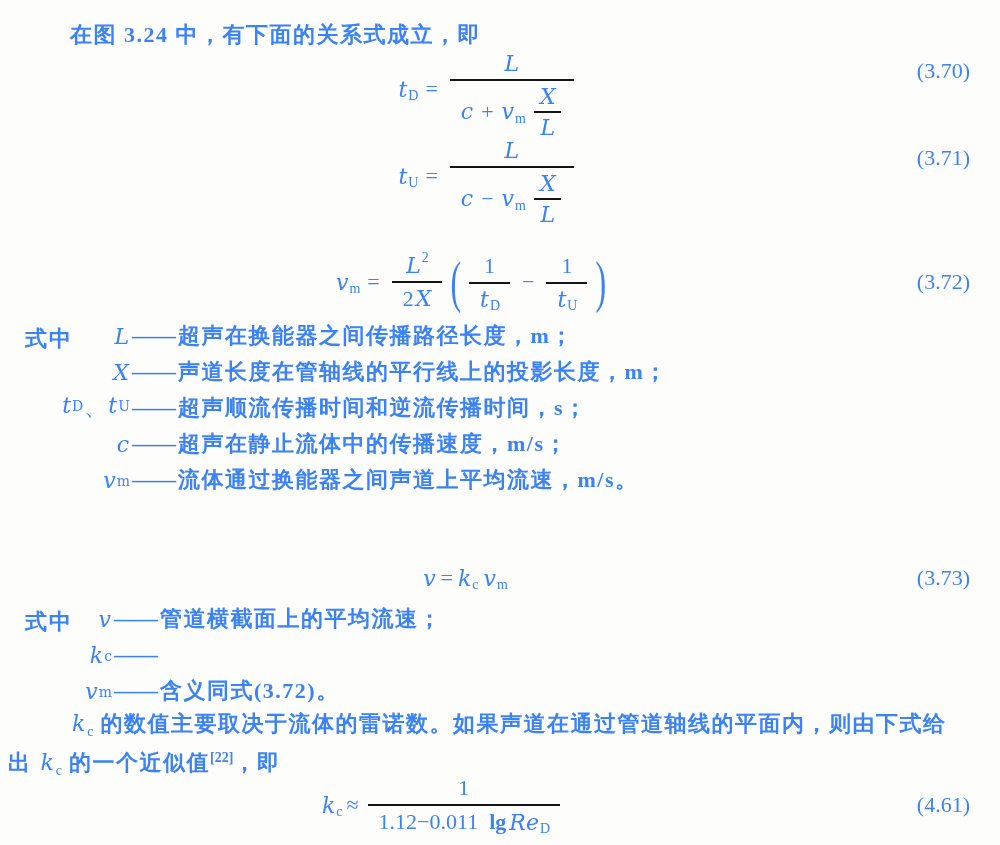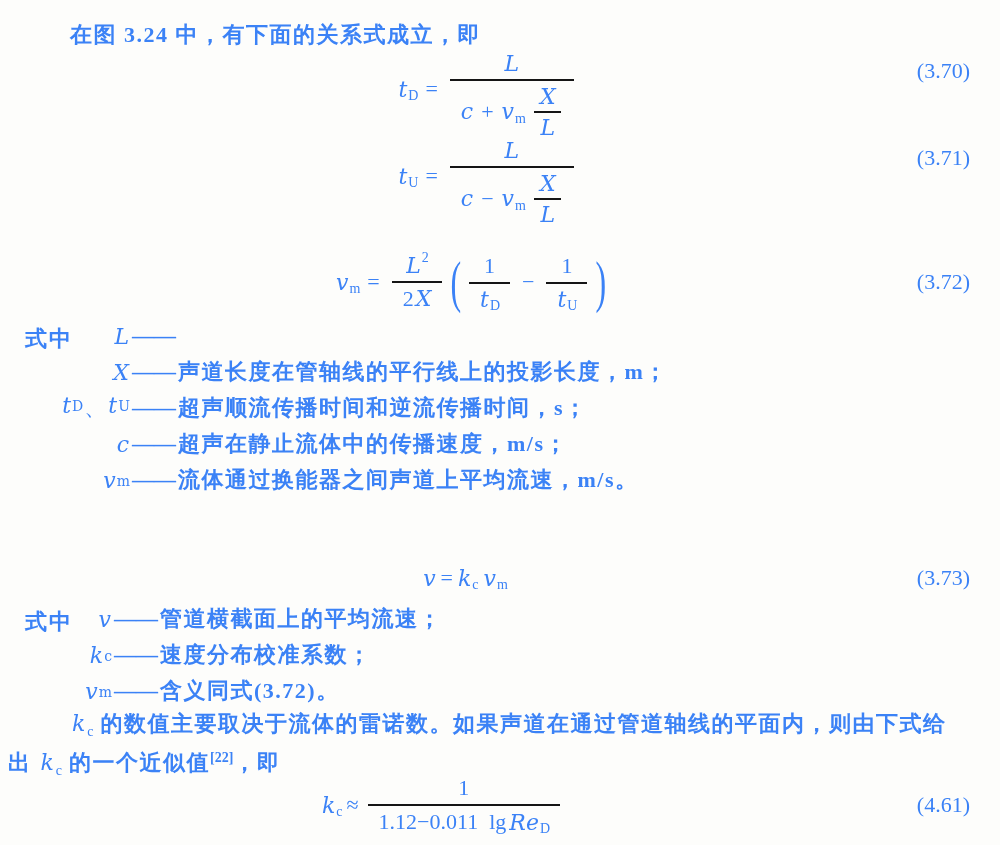--- a/index.html
+++ b/index.html
@@ -30,21 +30,21 @@
   .fnum{display:inline-flex;align-items:center;justify-content:center;padding:1px 10px 3px;}
   .fden{display:inline-flex;align-items:center;justify-content:center;padding:3px 10px 1px;border-top:2px solid #151515;}
   .frac.small{margin:0 2px 0 8px;}
   .frac.small .fnum{padding:0 5px 2px;}
   .frac.small .fden{padding:2px 5px 0;border-top:2px solid #151515;}
   .fshift{position:relative;top:6px;}
   .bp{display:inline-block;font-size:32px;transform:scaleY(1.75);line-height:1;margin:0 3px;font-weight:300;}
   .eq-no{position:absolute;right:30px;top:50%;transform:translateY(-50%);font-weight:400;}
   .eq-no.high{top:12px;transform:none;}
   .off12{left:-12px;} .off28{left:-28px;} .off35{left:-35px;} .off57{left:-57px;}
-  .lggap{margin-left:10px;margin-right:2px;}
+  .lggap{margin-left:10px;margin-right:2px;font-weight:bold;}
   
   .dlist{position:absolute;left:8px;right:8px;}
   .drow{display:flex;align-items:center;height:36px;}
   .dterm{flex:0 0 122px;display:inline-flex;justify-content:flex-end;align-items:flex-start;position:relative;font-family:"DejaVu Serif",serif;}
   .dlist2 .dterm{flex:0 0 104px;}
   .dprefix{position:absolute;left:17px;font-weight:600;letter-spacing:2px;font-family:"Liberation Serif","DejaVu Serif",serif;}
   .ddash{margin:0 2px;font-weight:600;}
   .ddesc{letter-spacing:1.5px;font-weight:600;white-space:nowrap;}
 </style>
 </head>
@@ -151,20 +151,21 @@
     <span class="eq-no">(3.72)</span>
   </div>
 
   <div class="dlist" style="top:318px;">
     <div class="drow">
       <span class="dterm">
         <span class="dprefix">式中</span>
         <span class="mi">L</span>
       </span>
       <span class="ddash">——</span>
+      <span class="ddesc">超声在换能器之间传播路径长度，m；</span>
     </div>
     <div class="drow">
       <span class="dterm">
           <span class="mi">X</span>
         </span>
       <span class="ddash">——</span>
       <span class="ddesc">声道长度在管轴线的平行线上的投影长度，m；</span>
     </div>
     <div class="drow">
       <span class="dterm">
@@ -215,21 +216,20 @@
       </span>
       <span class="ddash">——</span>
       <span class="ddesc">管道横截面上的平均流速；</span>
     </div>
     <div class="drow">
       <span class="dterm">
           <span class="mi">k</span>
           <span class="sb" style="top:5px;">c</span>
         </span>
       <span class="ddash">——</span>
-      <span class="ddesc">速度分布校准系数；</span>
     </div>
     <div class="drow">
       <span class="dterm">
           <span class="mi">v</span>
           <span class="sb" style="top:5px;">m</span>
         </span>
       <span class="ddash">——</span>
       <span class="ddesc">含义同式(3.72)。</span>
     </div>
   </div>

